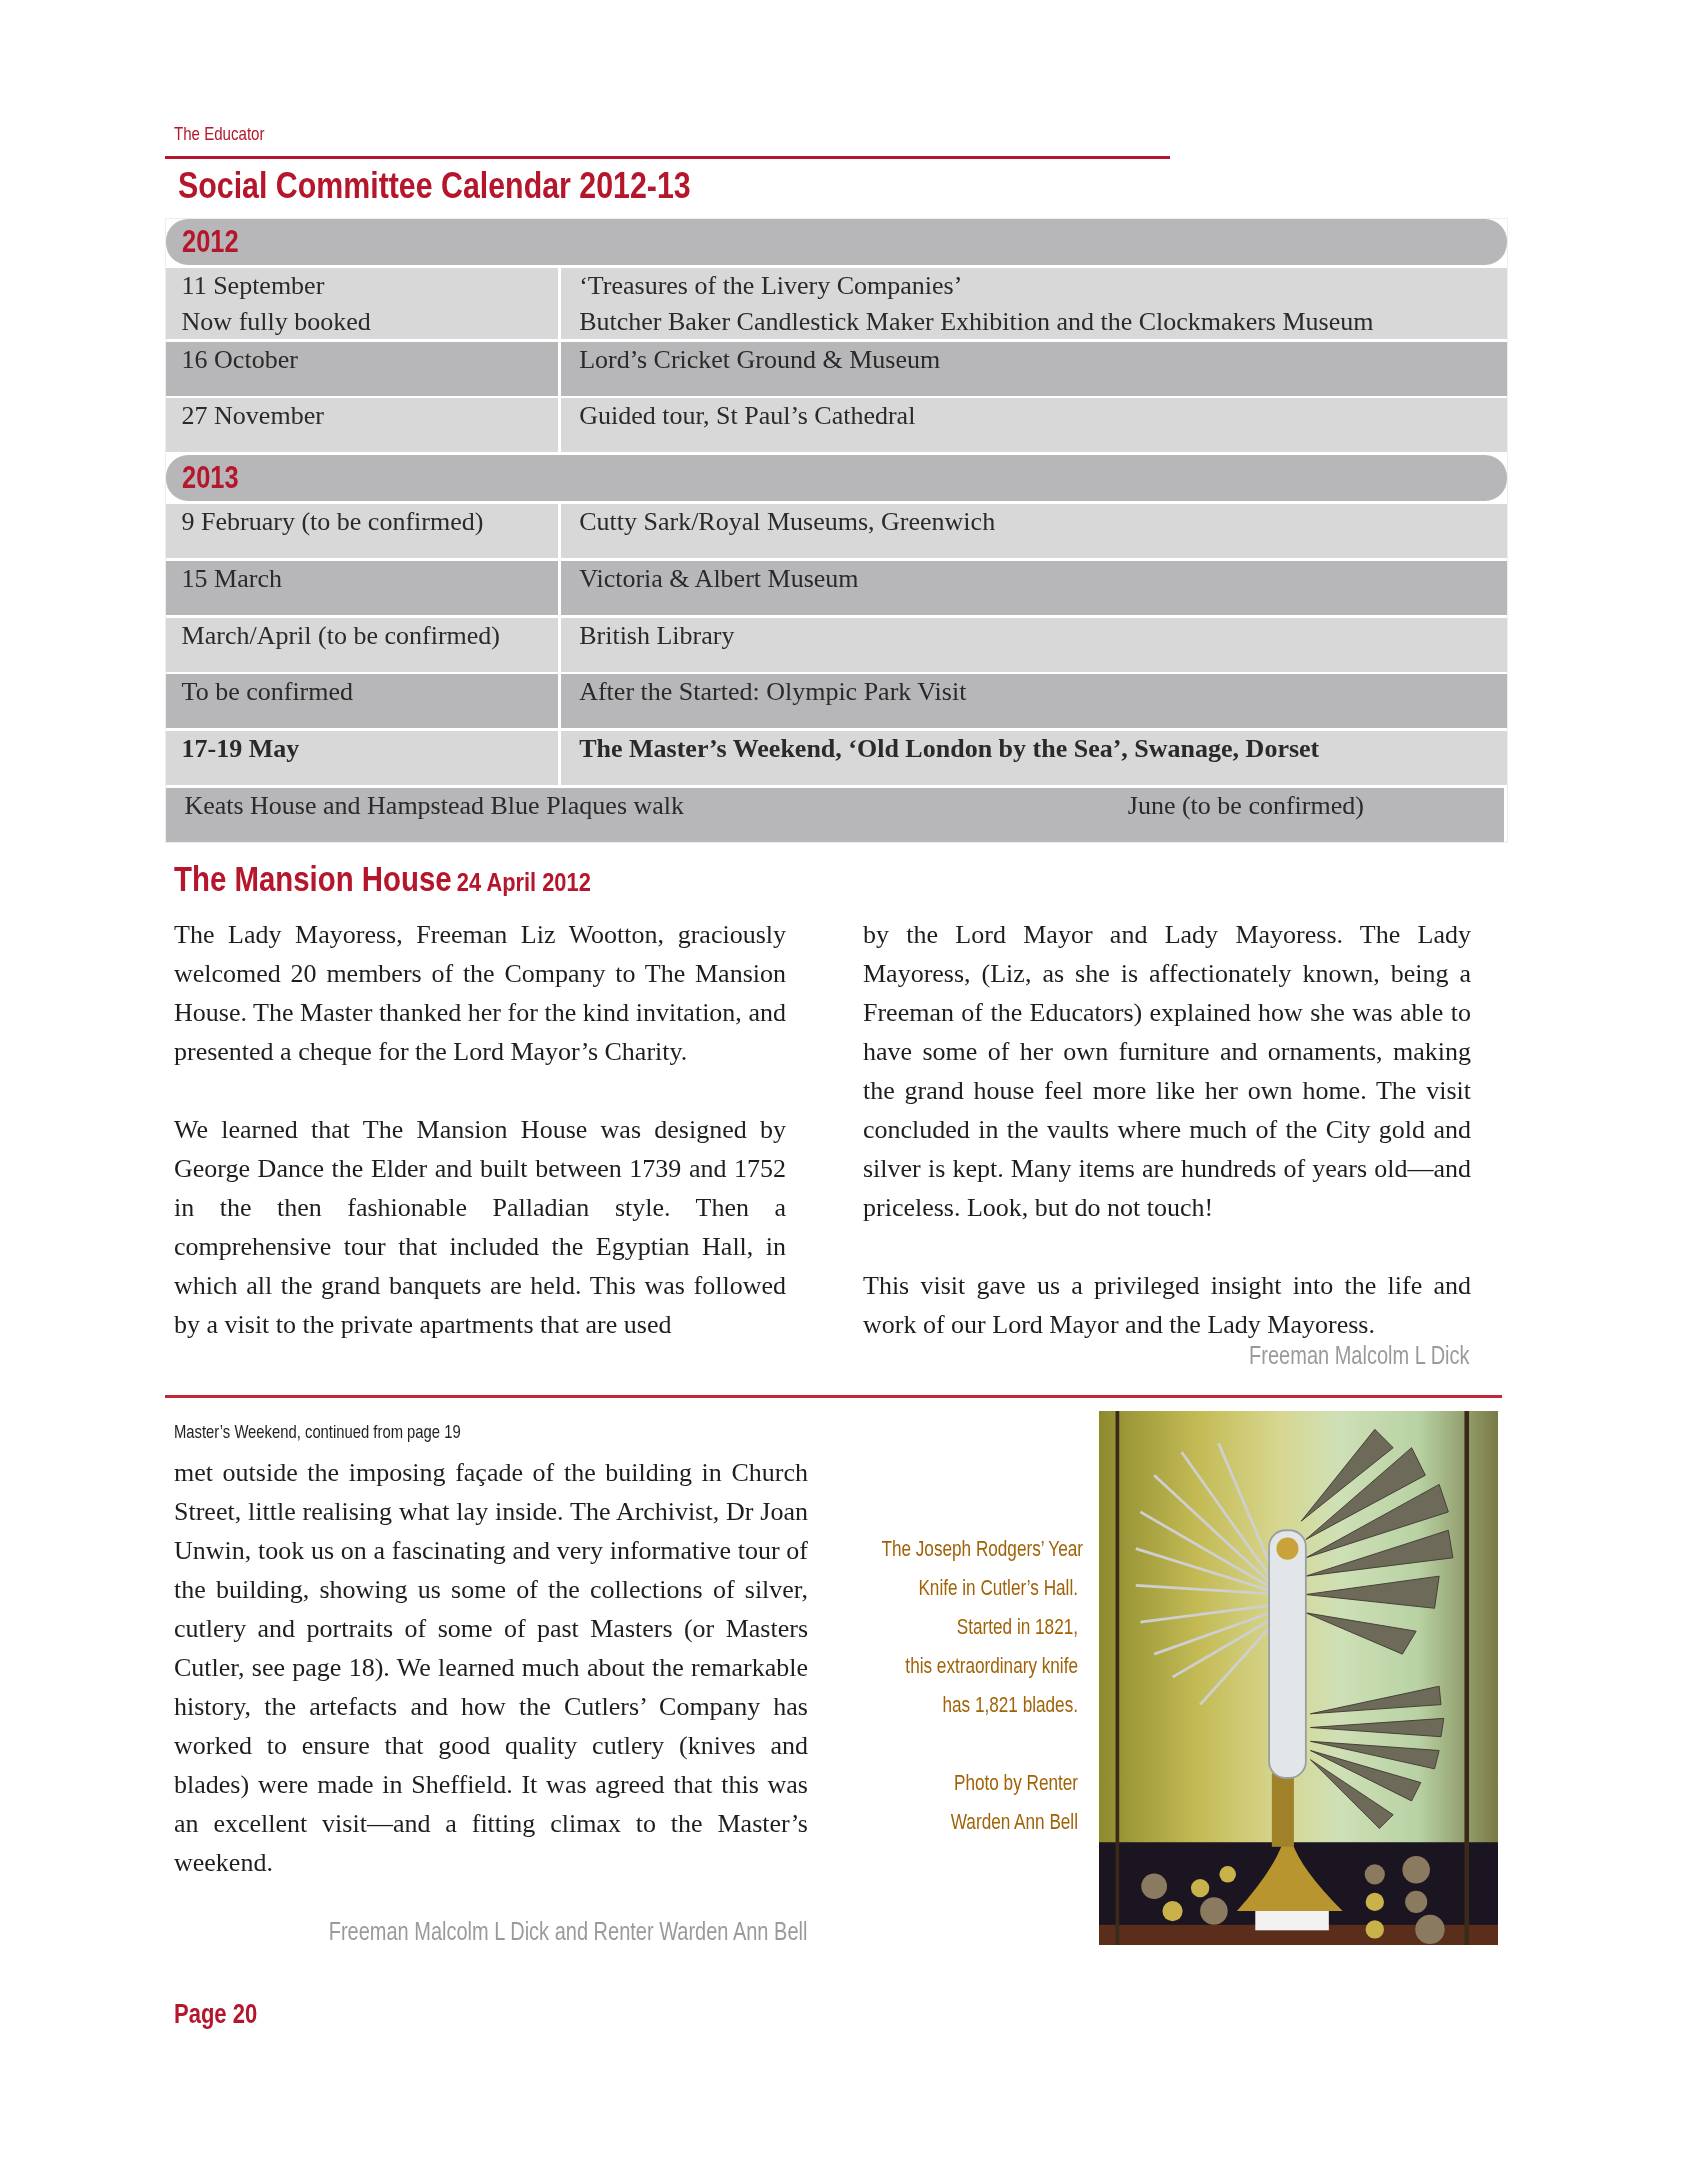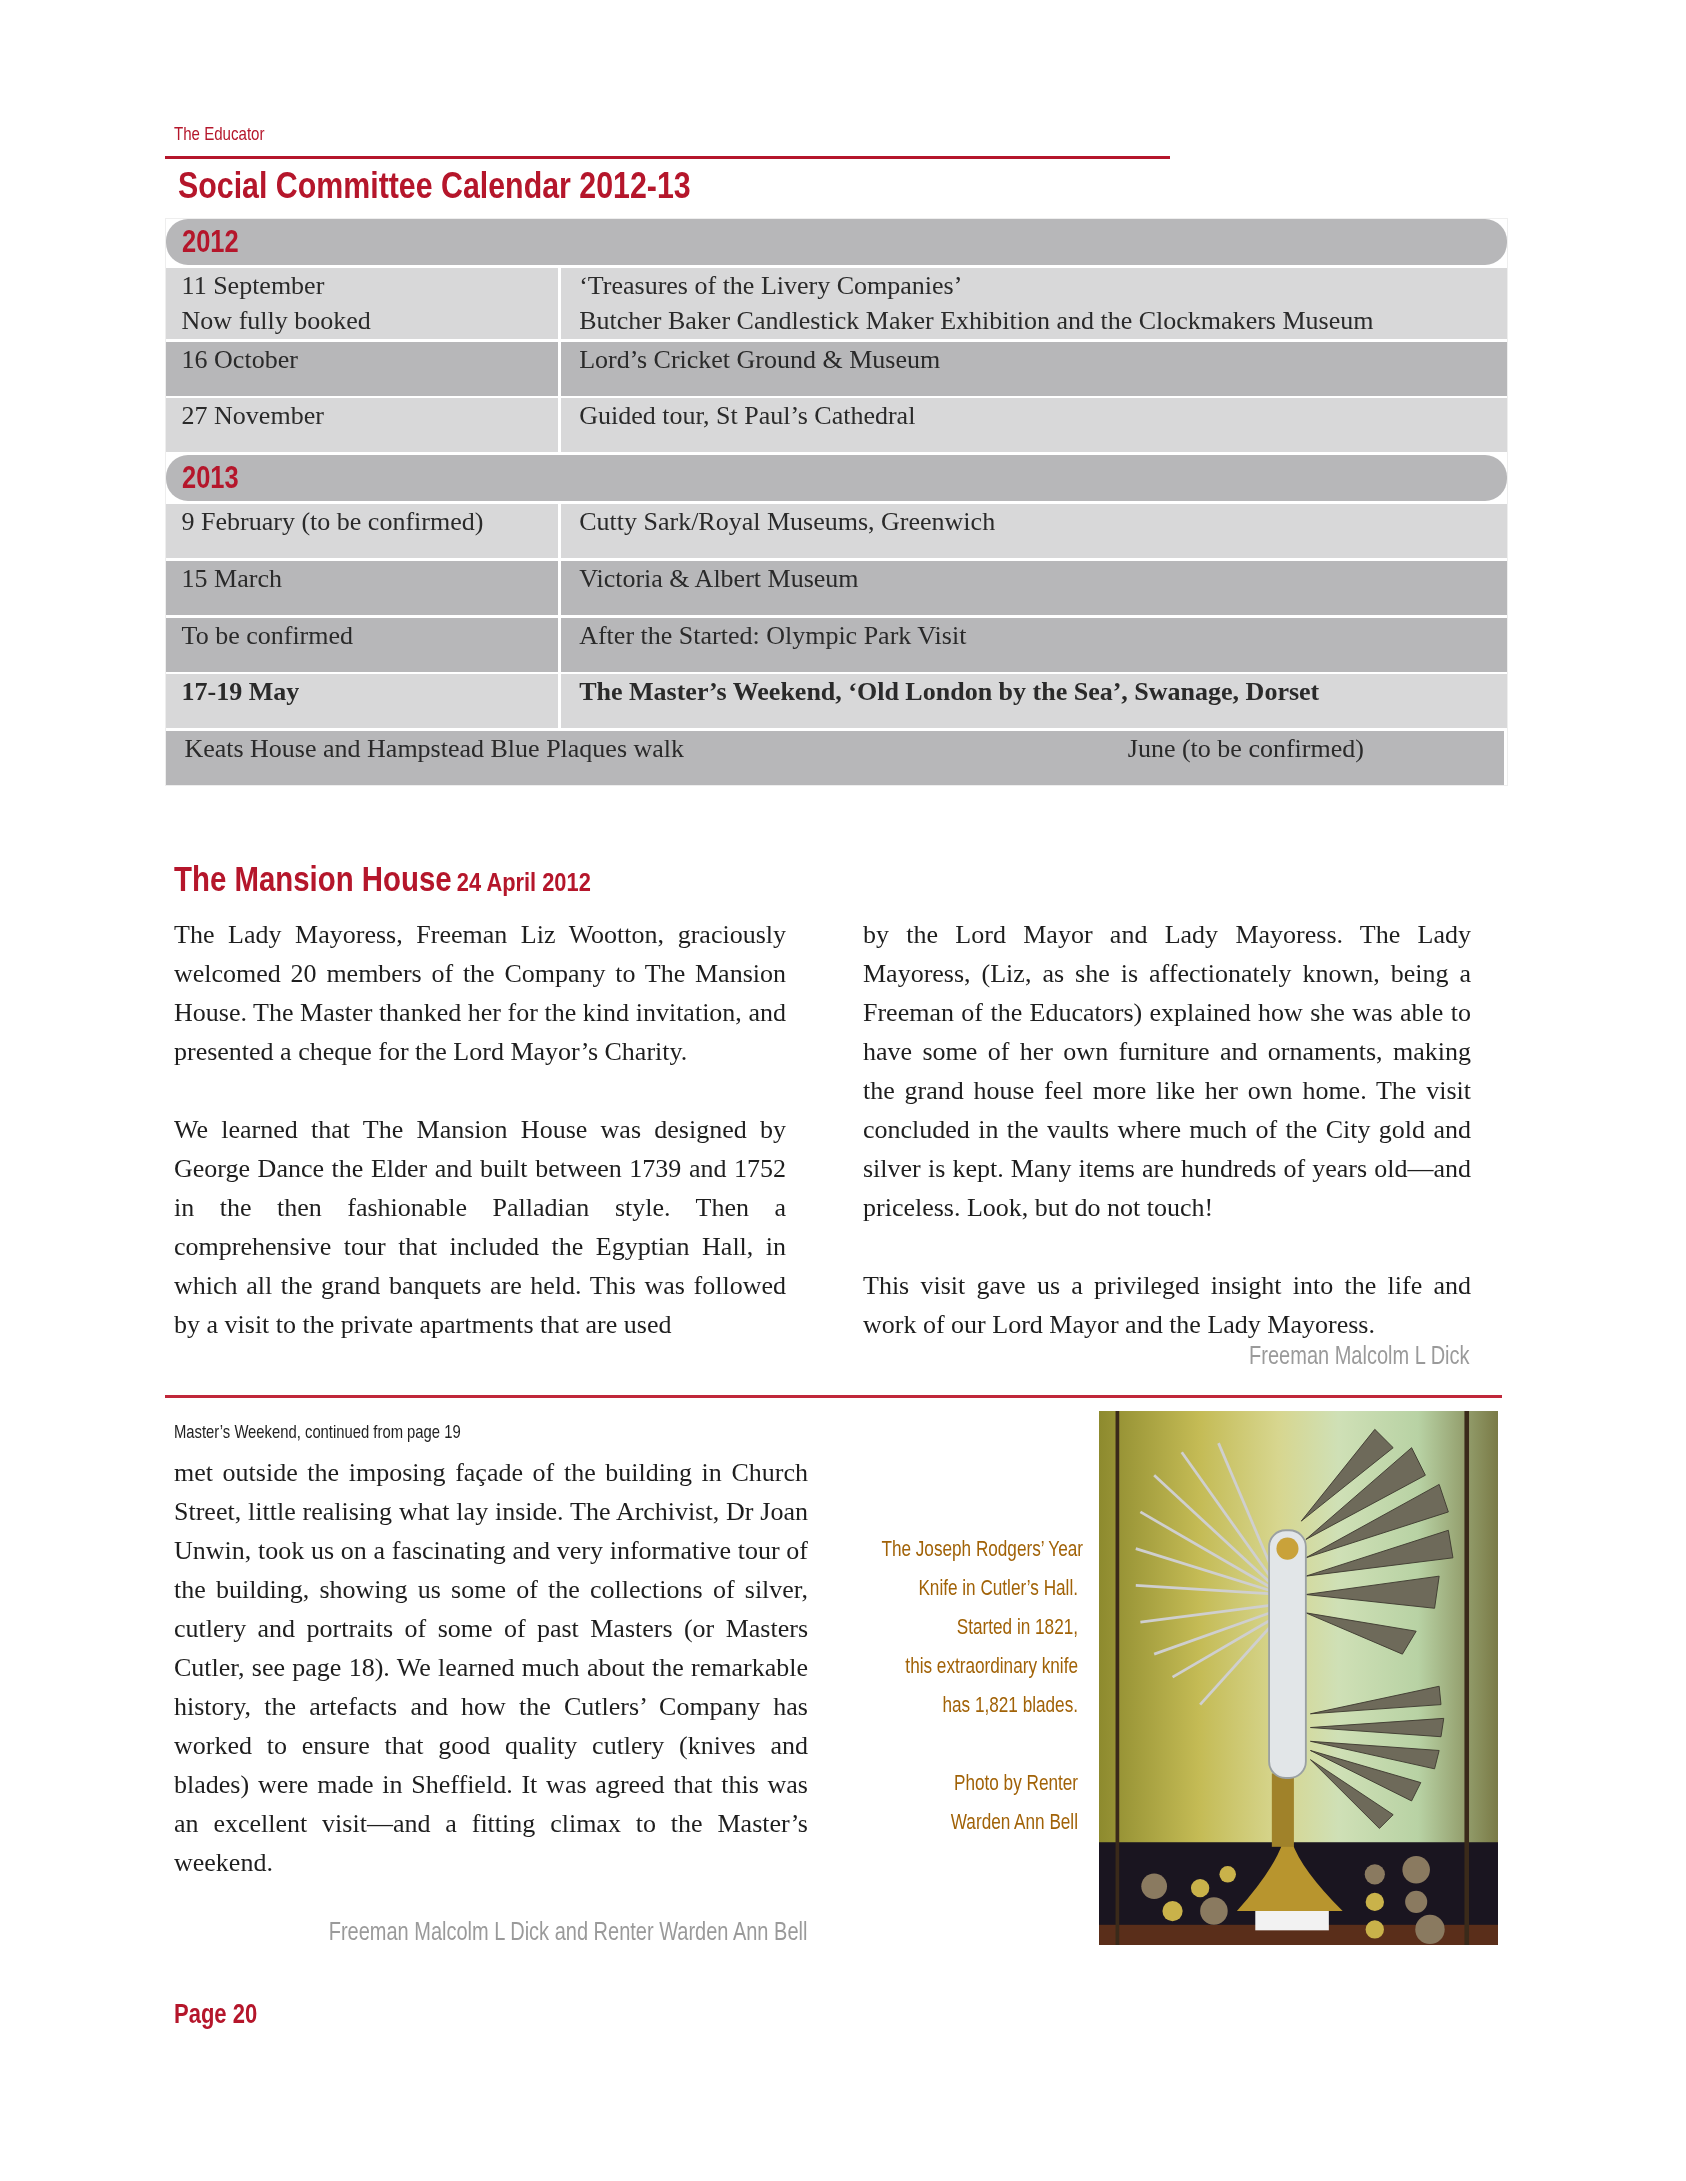--- a/index.html
+++ b/index.html
@@ -13,21 +13,21 @@
   .page-title { position: absolute; left: 178px; top: 165px; font-size: 37px; font-weight: bold; color: #b5162b;
     font-family: "Liberation Sans", sans-serif; transform: scaleX(0.82); transform-origin: left top; white-space: nowrap; }
 
   .calendar { position: absolute; left: 165px; top: 218px; width: 1343px; background: #ffffff;
     border: 1.8px solid #eeeeee; }
   .row { display: flex; margin-bottom: 2.8px; border-radius: 22px; }
   .row:last-child { margin-bottom: 0; }
   .year-row { height: 46px; background: #b7b7b9; padding-left: 15.6px; align-items: center; }
   .year-label { font-family: "Liberation Sans", sans-serif; font-weight: bold; font-size: 31px; color: #b5162b;
     transform: scaleX(0.82); transform-origin: left center; display: inline-block; }
-  .cell { font-size: 26px; color: #2a2a2a; padding-left: 15.6px; display: flex; flex-direction: column; justify-content: flex-start; line-height: 35px; }
+  .cell { font-size: 26px; color: #2a2a2a; padding-left: 15.6px; display: flex; flex-direction: column; justify-content: space-between; line-height: 35px; }
   .cell.date { width: 392px; margin-right: 2.8px; }
   .cell.event { flex: 1; padding-left: 18.4px; }
   .row.light .cell { background: #d8d8d9; }
   .row.dark .cell { background: #b7b7b9; }
   .row.h60 { height: 54px; }
   .row.h76 { height: 71px; }
   .row.bold .cell { font-weight: bold; }
 
   .section-heading { position: absolute; left: 174px; top: 859px; white-space: nowrap; color: #b5162b;
     font-family: "Liberation Sans", sans-serif; font-weight: bold; transform: scaleX(0.84); transform-origin: left top; }
@@ -96,20 +96,24 @@
   <div class="row year-row">
     <span class="year-label">2013</span>
   </div>
   <div class="row light h60">
     <div class="cell date">9 February (to be confirmed)</div>
     <div class="cell event">Cutty Sark/Royal Museums, Greenwich</div>
   </div>
   <div class="row dark h60">
     <div class="cell date">15 March</div>
     <div class="cell event">Victoria &amp; Albert Museum</div>
+  </div>
+  <div class="row light h60">
+    <div class="cell date">March/April (to be confirmed)</div>
+    <div class="cell event">British Library</div>
   </div>
   <div class="row dark h60">
     <div class="cell date">To be confirmed</div>
     <div class="cell event">After the Started: Olympic Park Visit</div>
   </div>
   <div class="row light h60 bold">
     <div class="cell date">17-19 May</div>
     <div class="cell event">The Master’s Weekend, ‘Old London by the Sea’, Swanage, Dorset</div>
   </div>
   <div class="row dark h60">

